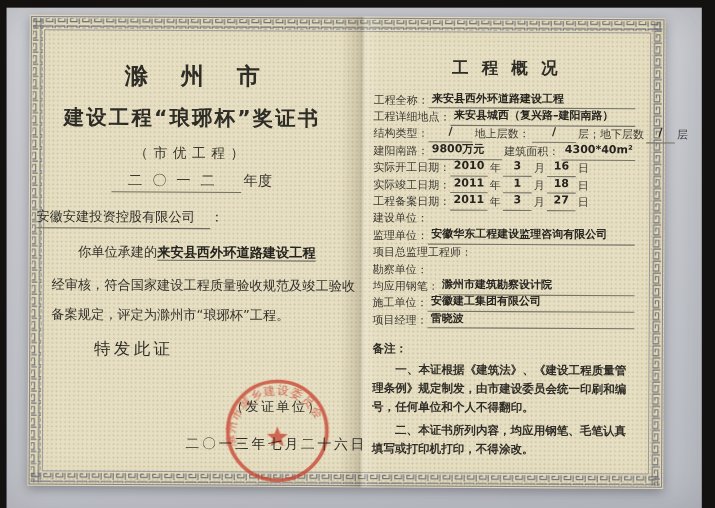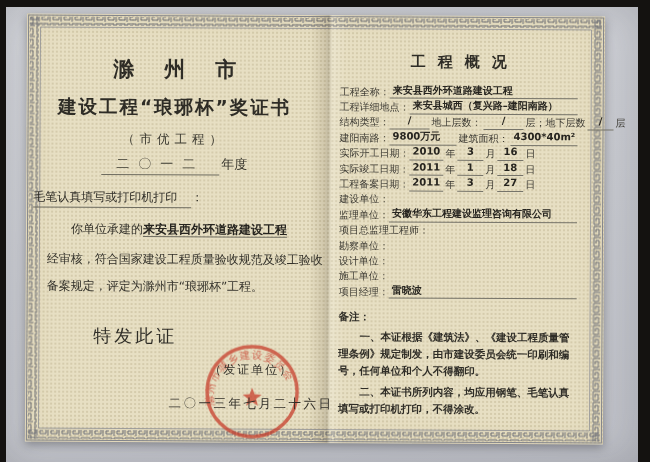--- a/index.html
+++ b/index.html
@@ -49,21 +49,21 @@
   .year-line{text-align:center;font-size:13px;margin-top:7px;color:#3a382f;}
   .year-line .u{display:inline-block;min-width:110px;border-bottom:1px solid #6e6c60;letter-spacing:9px;padding:0 4px 1px;}
   .year-suffix{margin-left:2px;}
   .recipient-line{margin-top:14px;margin-left:-14px;font-size:12px;color:#2f2d27;}
   .recipient-line .u{display:inline-block;min-width:158px;border-bottom:1px solid #6e6c60;padding-bottom:1px;}
   .body-line{margin:0;font-size:12px;line-height:1.48;color:#33312a;}
   .p-built{margin-top:13px;text-indent:2em;white-space:nowrap;}
   .proj{font-weight:bold;border-bottom:1px solid #6e6c60;color:#26241f;}
   .p-review{margin-top:12px;white-space:nowrap;}
   .p-review2{margin-top:9px;white-space:nowrap;}
-  .p-issue{margin-top:28px;padding-left:2.6em;font-size:18px;letter-spacing:3px;color:#2f2d27;}
+  .p-issue{margin-top:11px;padding-left:2.6em;font-size:15px;letter-spacing:3px;color:#2f2d27;}
   .issuer-block{position:absolute;left:108px;top:318px;width:210px;height:110px;text-align:center;}
   .seal-svg{position:absolute;left:56px;top:-4px;width:100px;height:100px;filter:blur(.35px);}
   .issuer-label{position:relative;font-size:12px;letter-spacing:2px;margin-top:16px;color:#35332c;}
   .issue-date{position:relative;font-size:12.5px;letter-spacing:2.5px;margin-top:17px;color:#2f2d27;}
 
   
   .ov-title{
     text-align:center;font-size:15px;font-weight:bold;color:#2e2c26;
     letter-spacing:12px;text-indent:12px;margin-bottom:12px;white-space:nowrap;
   }
@@ -107,21 +107,21 @@
       <div class="pages">
 
         <div class="page left">
           <div class="city">滁州市</div>
           <div class="main-title">建设工程“琅琊杯”奖证书</div>
           <div class="subtitle">（市优工程）</div>
           <div class="year-line">
             <span class="u">二〇一二</span><span class="year-suffix">年度</span>
           </div>
           <div class="recipient-line">
-            <span class="u">毛笔认真填写或打印机打印</span><span>：</span>
+            <span class="u">安徽安建投资控股有限公司</span><span>：</span>
           </div>
           <p class="body-line p-built">
             <span>你单位承建的</span><span class="proj">来安县西外环道路建设工程</span>
           </p>
           <p class="body-line p-review">经审核，符合国家建设工程质量验收规范及竣工验收</p>
           <p class="body-line p-review2">备案规定，评定为滁州市“琅琊杯”工程。</p>
           <p class="body-line p-issue">特发此证</p>
 
           <div class="issuer-block">
             <svg class="seal-svg" viewBox="0 0 100 100">
@@ -210,25 +210,27 @@
 
           <div class="row">
             <span class="lbl">项目总监理工程师：</span>
           </div>
 
           <div class="row">
             <span class="lbl">勘察单位：</span>
           </div>
 
           <div class="row">
-            <span class="lbl">设计单位：</span>
+            <span class="lbl">均应用钢笔：</span>
+            <span class="fill">滁州市建筑勘察设计院</span>
           </div>
 
           <div class="row">
             <span class="lbl">施工单位：</span>
+            <span class="fill">安徽建工集团有限公司</span>
           </div>
 
           <div class="row">
             <span class="lbl">项目经理：</span>
             <span class="fill">雷晓波</span>
           </div>
 
           <div class="remarks">
             <div class="remarks-title">备注：</div>
             <p class="remark">一、本证根据《建筑法》、《建设工程质量管理条例》规定制发，由市建设委员会统一印刷和编号，任何单位和个人不得翻印。</p>

